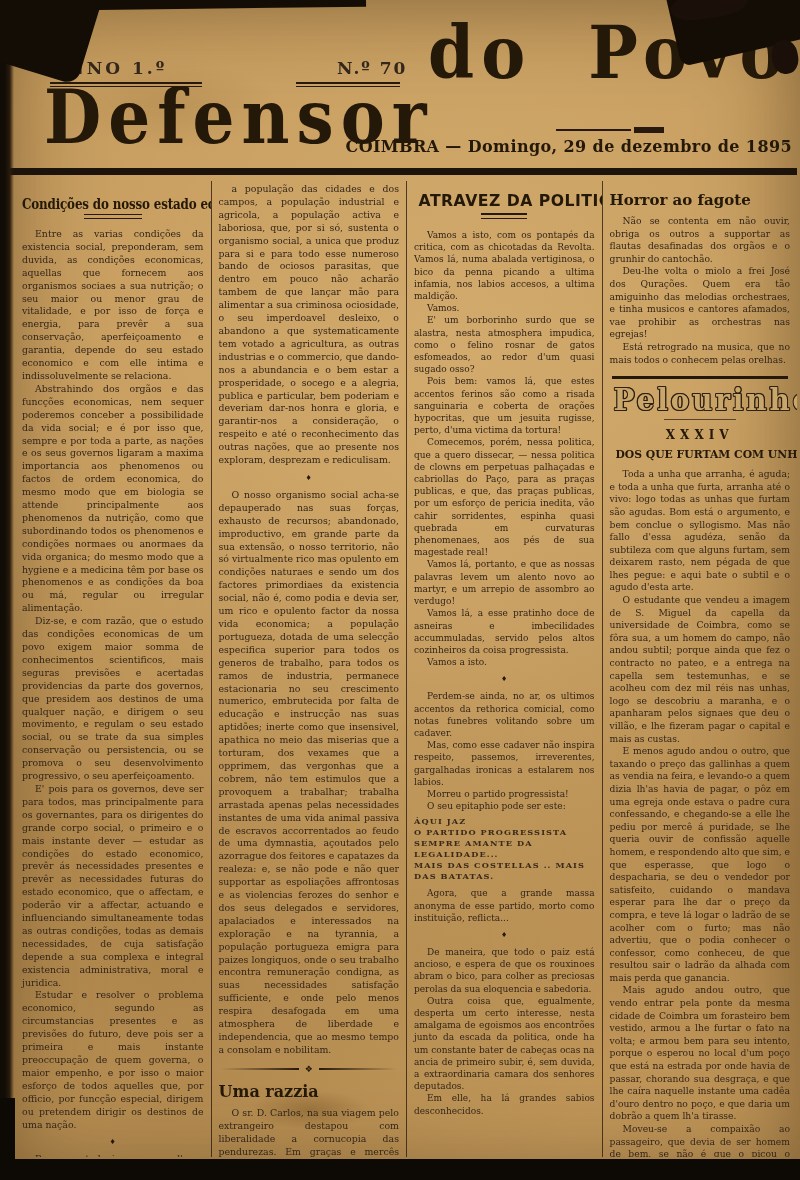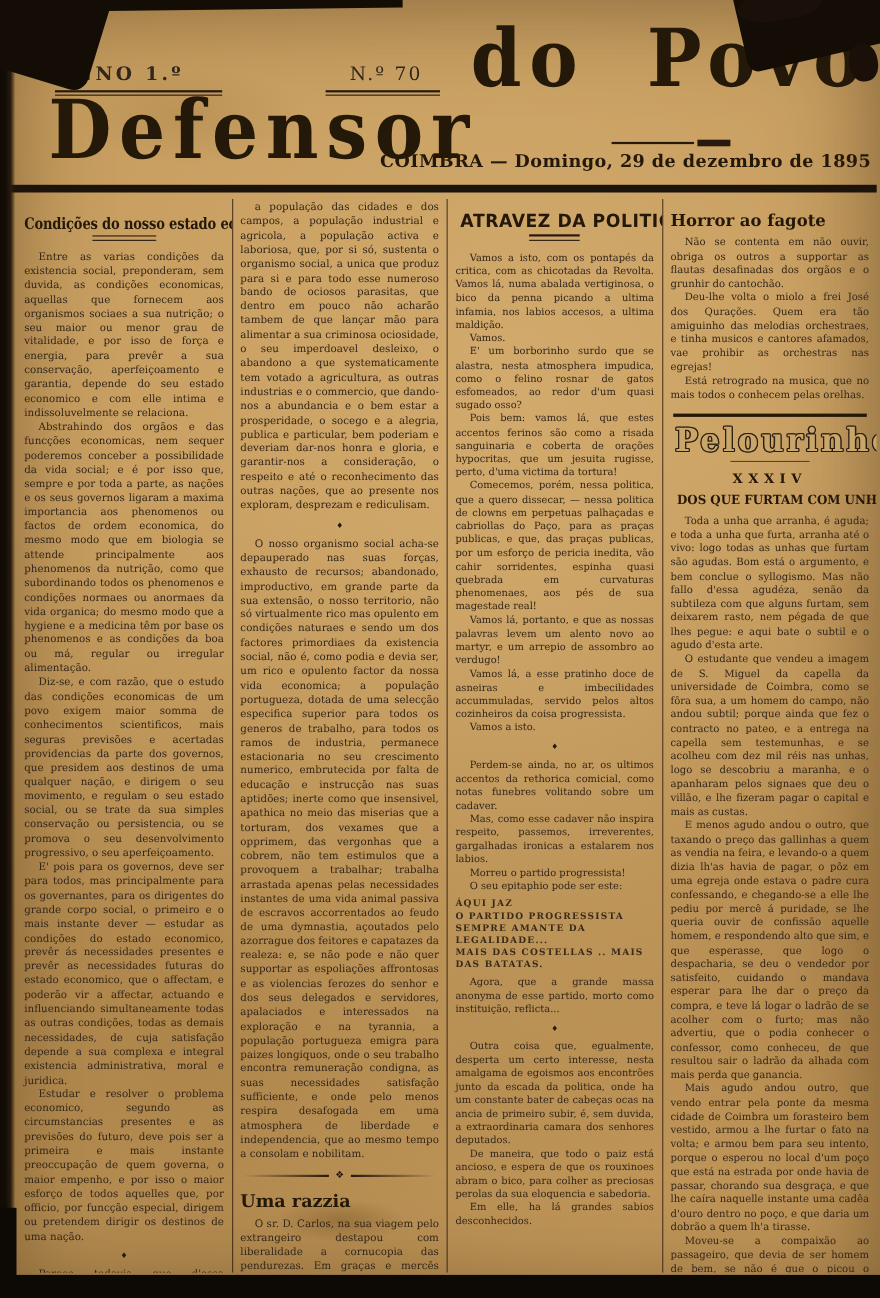--- a/index.html
+++ b/index.html
@@ -21,21 +21,21 @@
   .tr-blob2{position:absolute;right:2px;top:40px;width:26px;height:34px;background:#1a1009;border-radius:45%;transform:rotate(-9deg);z-index:6;}
   .bottom-bar{position:absolute;left:0;right:0;bottom:0;height:21px;background:#0d0905;z-index:6;}
   .bottom-notch{position:absolute;left:0;bottom:16px;width:15px;height:66px;background:#0d0905;z-index:6;}
   .stain{position:absolute;border-radius:50%;pointer-events:none;z-index:1;}
   .s1{left:250px;top:1090px;width:120px;height:40px;background:radial-gradient(rgba(100,66,22,.35),rgba(0,0,0,0) 70%);}
   .s2{left:60px;top:60px;width:220px;height:90px;background:radial-gradient(rgba(150,110,55,.25),rgba(0,0,0,0) 70%);}
 
   
   .anno{position:absolute;left:52px;top:58px;font-weight:bold;font-size:17px;letter-spacing:3px;z-index:3;}
   .anno-rule{position:absolute;left:50px;top:82px;width:152px;border-top:2px solid #27190d;border-bottom:1px solid #27190d;height:2px;z-index:3;}
-  .numero{position:absolute;left:318px;top:58px;font-weight:normal;font-size:17px;letter-spacing:2px;z-index:3;text-align:center;}
+  .numero{position:absolute;left:337px;top:58px;font-weight:bold;font-size:17px;letter-spacing:2px;z-index:3;text-align:center;}
   .numero-rule{position:absolute;left:296px;top:82px;width:104px;border-top:2px solid #27190d;border-bottom:1px solid #27190d;height:2px;z-index:3;}
   .t-defensor{position:absolute;left:44px;top:74px;font-size:66px;font-weight:bold;letter-spacing:7px;transform:scaleY(1.12);transform-origin:top left;color:#241808;z-index:3;}
   .t-povo{position:absolute;left:428px;top:10px;font-size:66px;font-weight:bold;letter-spacing:7px;word-spacing:26px;transform:scaleY(1.1);transform-origin:top left;color:#241808;z-index:3;}
   .povo-rule{position:absolute;left:556px;top:127px;width:108px;display:flex;align-items:center;z-index:3;}
   .povo-rule .thin{flex:1;height:2px;background:#27190d;}
   .povo-rule .thickseg{width:30px;height:6px;background:#27190d;margin-left:3px;}
   .dateline{position:absolute;right:8px;top:137px;font-size:16px;font-weight:bold;letter-spacing:.4px;color:#241808;z-index:3;}
   .top-rule{position:absolute;left:8px;right:3px;top:168px;height:7px;background:#1c130a;z-index:3;}
 
   
@@ -136,22 +136,22 @@
       <p>Morreu o partido progressista!</p>
       <p>O seu epitaphio pode ser este:</p>
       <div class="epitaph">
         <div>ÁQUI JAZ</div>
         <div>O PARTIDO PROGRESSISTA</div>
         <div>SEMPRE AMANTE DA LEGALIDADE...</div>
         <div>MAIS DAS COSTELLAS .. MAIS DAS BATATAS.</div>
       </div>
       <p>Agora, que a grande massa anonyma de esse partido, morto como instituição, reflicta...</p>
       <div class="sep-d">♦</div>
+      <p>De maneira, que todo o paiz está ancioso, e espera de que os rouxinoes abram o bico, para colher as preciosas perolas da sua eloquencia e sabedoria.</p>
       <p>Outra coisa que, egualmente, desperta um certo interesse, nesta amalgama de egoismos aos encontrões junto da escada da politica, onde ha um constante bater de cabeças ocas na ancia de primeiro subir, é, sem duvida, a extraordinaria camara dos senhores deputados.</p>
-      <p>De maneira, que todo o paiz está ancioso, e espera de que os rouxinoes abram o bico, para colher as preciosas perolas da sua eloquencia e sabedoria.</p>
       <p>Em elle, ha lá grandes sabios desconhecidos.</p>
 
     </section>
 
     <section class="col col4">
       <h3 class="h-center h-fagote">Horror ao fagote</h3>
       <p>Não se contenta em não ouvir, obriga os outros a supportar as flautas desafinadas dos orgãos e o grunhir do cantochão.</p>
       <p>Deu-lhe volta o miolo a frei José dos Qurações. Quem era tão amiguinho das melodias orchestraes, e tinha musicos e cantores afamados, vae prohibir as orchestras nas egrejas!</p>
       <p>Está retrogrado na musica, que no mais todos o conhecem pelas orelhas.</p>
       <div class="rule-thick"></div>

